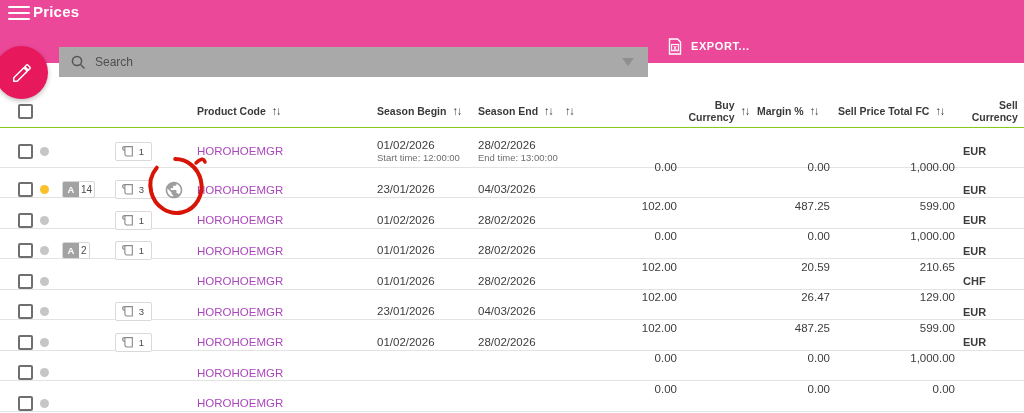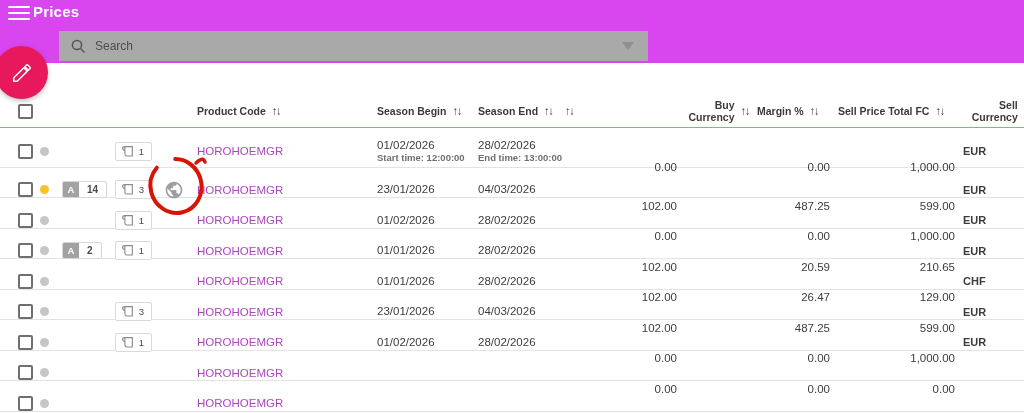--- a/index.html
+++ b/index.html
@@ -3,27 +3,27 @@
 <meta charset="utf-8">
 <style>
   * { margin:0; padding:0; box-sizing:border-box; }
   html,body { width:1024px; height:413px; }
   body {
     position:relative; overflow:hidden; background:#fff;
     font-family:"Liberation Sans", sans-serif; color:#3c3c3c;
   }
 
   
-  .topbar { position:absolute; left:0; top:0; width:1024px; height:63px; background:#d946ef; }
+  .topbar { position:absolute; left:0; top:0; width:1024px; height:63px; background:#ec4899; }
   .hamburger { position:absolute; left:8px; top:6px; width:22px; height:15px; cursor:pointer; }
   .hamburger span { display:block; height:2.4px; background:#fff; margin-bottom:3.6px; border-radius:1px; }
   .app-title { position:absolute; left:33px; top:3px; color:#fff; font-size:15px; font-weight:bold; letter-spacing:.2px; }
 
   .searchbox {
-    position:absolute; left:59px; top:31px; width:589px; height:30px;
+    position:absolute; left:59px; top:47px; width:589px; height:30px;
     background:#a9a9a9; display:flex; align-items:center;
   }
   .searchbox svg { margin-left:11px; flex:0 0 auto; }
   .search-input {
     flex:1; border:none; outline:none; background:transparent;
     font-family:"Liberation Sans", sans-serif; font-size:12px; color:#3f3f3f; margin-left:8px;
   }
   .search-input::placeholder { color:#4e4e4e; opacity:1; }
   .search-chevron {
     width:0; height:0; border-left:6.5px solid transparent; border-right:6.5px solid transparent;
@@ -70,33 +70,33 @@
   .dot.gray { background:#c6c6c6; } .dot.yellow { background:#fbc12d; }
 
   .a-badge {
     display:inline-flex; align-items:center; height:17px; border:1px solid #d6d6d6; border-radius:2px;
     background:#fff; overflow:hidden; margin-left:2px; justify-self:start; cursor:pointer;
   }
   .a-badge .a-sq {
     width:16px; height:17px; background:#a2a2a2; color:#fff; font-size:9.5px; font-weight:bold;
     display:flex; align-items:center; justify-content:center;
   }
-  .a-badge .count { padding:0 8px; font-size:10px; color:#4a4a4a;font-weight:bold; }
+  .a-badge .count { padding:0 2px; font-size:10px; color:#4a4a4a; }
 
   .scroll-badge {
     display:inline-flex; align-items:center; gap:5px; height:19px; padding:0 7px 0 5px;
     border:1px solid #d9d9d9; border-radius:2px; background:#fff; justify-self:end; margin-right:4px; cursor:pointer;
   }
   .scroll-badge .count { font-size:9.5px; color:#4a4a4a; }
 
   .globe { justify-self:center; cursor:pointer; width:20px; height:20px; }
 
   .code { color:#ab47bc; padding-left:5px; cursor:pointer; }
   .datecell { line-height:13px; }
-  .datecell .sub { font-size:9.5px; color:#6e6e6e; line-height:12px;font-weight:bold; }
+  .datecell .sub { font-size:9.5px; color:#6e6e6e; line-height:12px; }
   .num { text-align:right; padding-right:5px;margin-top:32px; }
   .curr { padding-left:3px; font-size:11px;font-weight:bold; }
 
   
   .annotation { position:absolute; left:144px; top:152px; z-index:6; pointer-events:none; }
 </style>
 </head>
 <body>
 
 <div class="topbar">
@@ -109,20 +109,28 @@
 
   <div class="searchbox">
     <svg width="17" height="17" viewBox="0 0 17 17">
       <circle cx="7" cy="7" r="4.6" fill="none" stroke="#555" stroke-width="1.5"></circle>
       <line x1="10.5" y1="10.5" x2="14.5" y2="14.5" stroke="#555" stroke-width="1.5"></line>
     </svg>
     <input class="search-input" readonly="" placeholder="Search" style="">
     <div class="search-chevron"></div>
   </div>
 
+  <div class="export-btn">
+    <svg width="14" height="17" viewBox="0 0 14 17">
+      <path d="M1.5 1h8l3 3v12h-11z" fill="none" stroke="#fff" stroke-width="1.4"></path>
+      <rect x="3.6" y="6.5" width="6.8" height="6.2" fill="none" stroke="#fff" stroke-width="1.1"></rect>
+      <text x="5.2" y="11.6" fill="#fff" font-size="6.5" font-weight="bold" font-family="Liberation Sans, sans-serif">x</text>
+    </svg>
+    <span class="export-label">EXPORT...</span>
+  </div>
 </div>
 
 <div class="fab">
   <svg width="22" height="22" viewBox="0 0 24 24">
     <path d="M3 17.25V21h3.75L17.81 9.94l-3.75-3.75L3 17.25zM20.71 7.04c.39-.39.39-1.02 0-1.41l-2.34-2.34c-.39-.39-1.02-.39-1.41 0l-1.83 1.83 3.75 3.75 1.83-1.83z" fill="none" stroke="#fff" stroke-width="1.6" stroke-linejoin="round"></path>
   </svg>
 </div>
 
 <div class="thead grid-cols">
   <div class="cb"></div>

